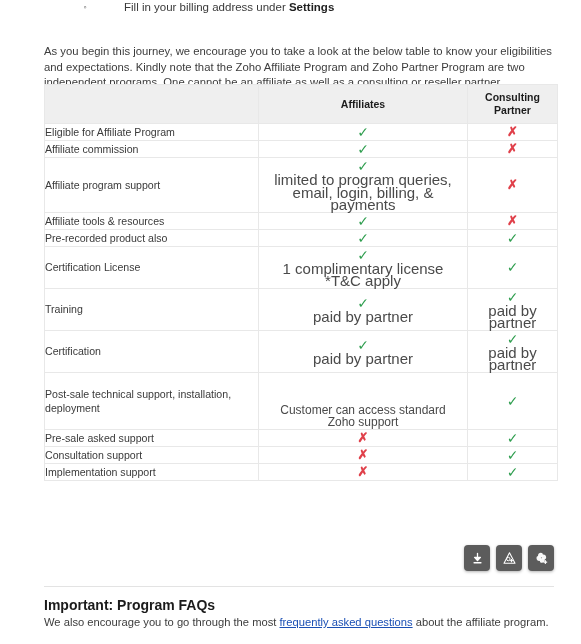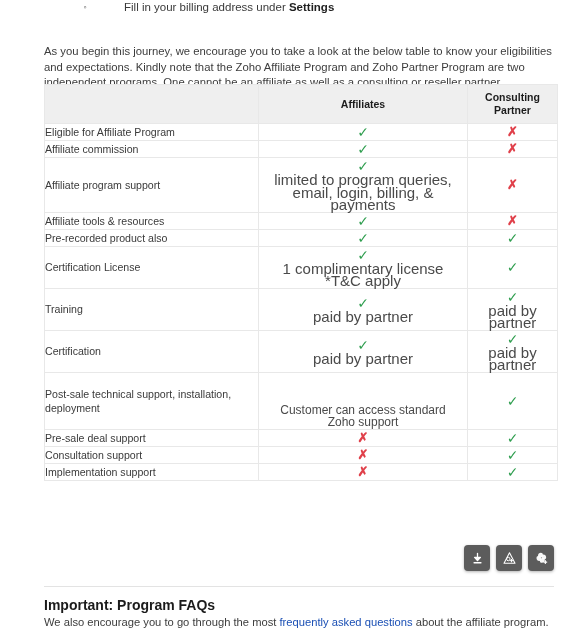--- a/index.html
+++ b/index.html
@@ -173,20 +173,21 @@
     line-height: 15px;
   }
   .faq-body {
     font-size: 11.2px;
     color: #3c3c3c;
     line-height: 16px;
     margin-top: 1px;
   }
   .faq-link {
     color: #1a4fb4;
+    text-decoration: underline;
     cursor: pointer;
   }
   .rule-top {
     position: absolute;
     left: 44px;
     top: 586px;
     width: 510px;
     height: 1px;
     background: #e3e3e3;
   }
@@ -299,21 +300,21 @@
           <tr>
             <td class="feature">Post-sale technical support, installation, deployment</td>
             <td class="mark">
               <span class="note-only">Customer can access standard Zoho support</span>
             </td>
             <td class="mark">
               <span class="tick">✓</span>
             </td>
           </tr>
           <tr>
-            <td class="feature">Pre-sale deal support</td>
+            <td class="feature">Pre-sale asked support</td>
             <td class="mark">
               <span class="cross">✗</span>
             </td>
             <td class="mark">
               <span class="tick">✓</span>
             </td>
           </tr>
           <tr>
             <td class="feature">Consultation support</td>
             <td class="mark">

